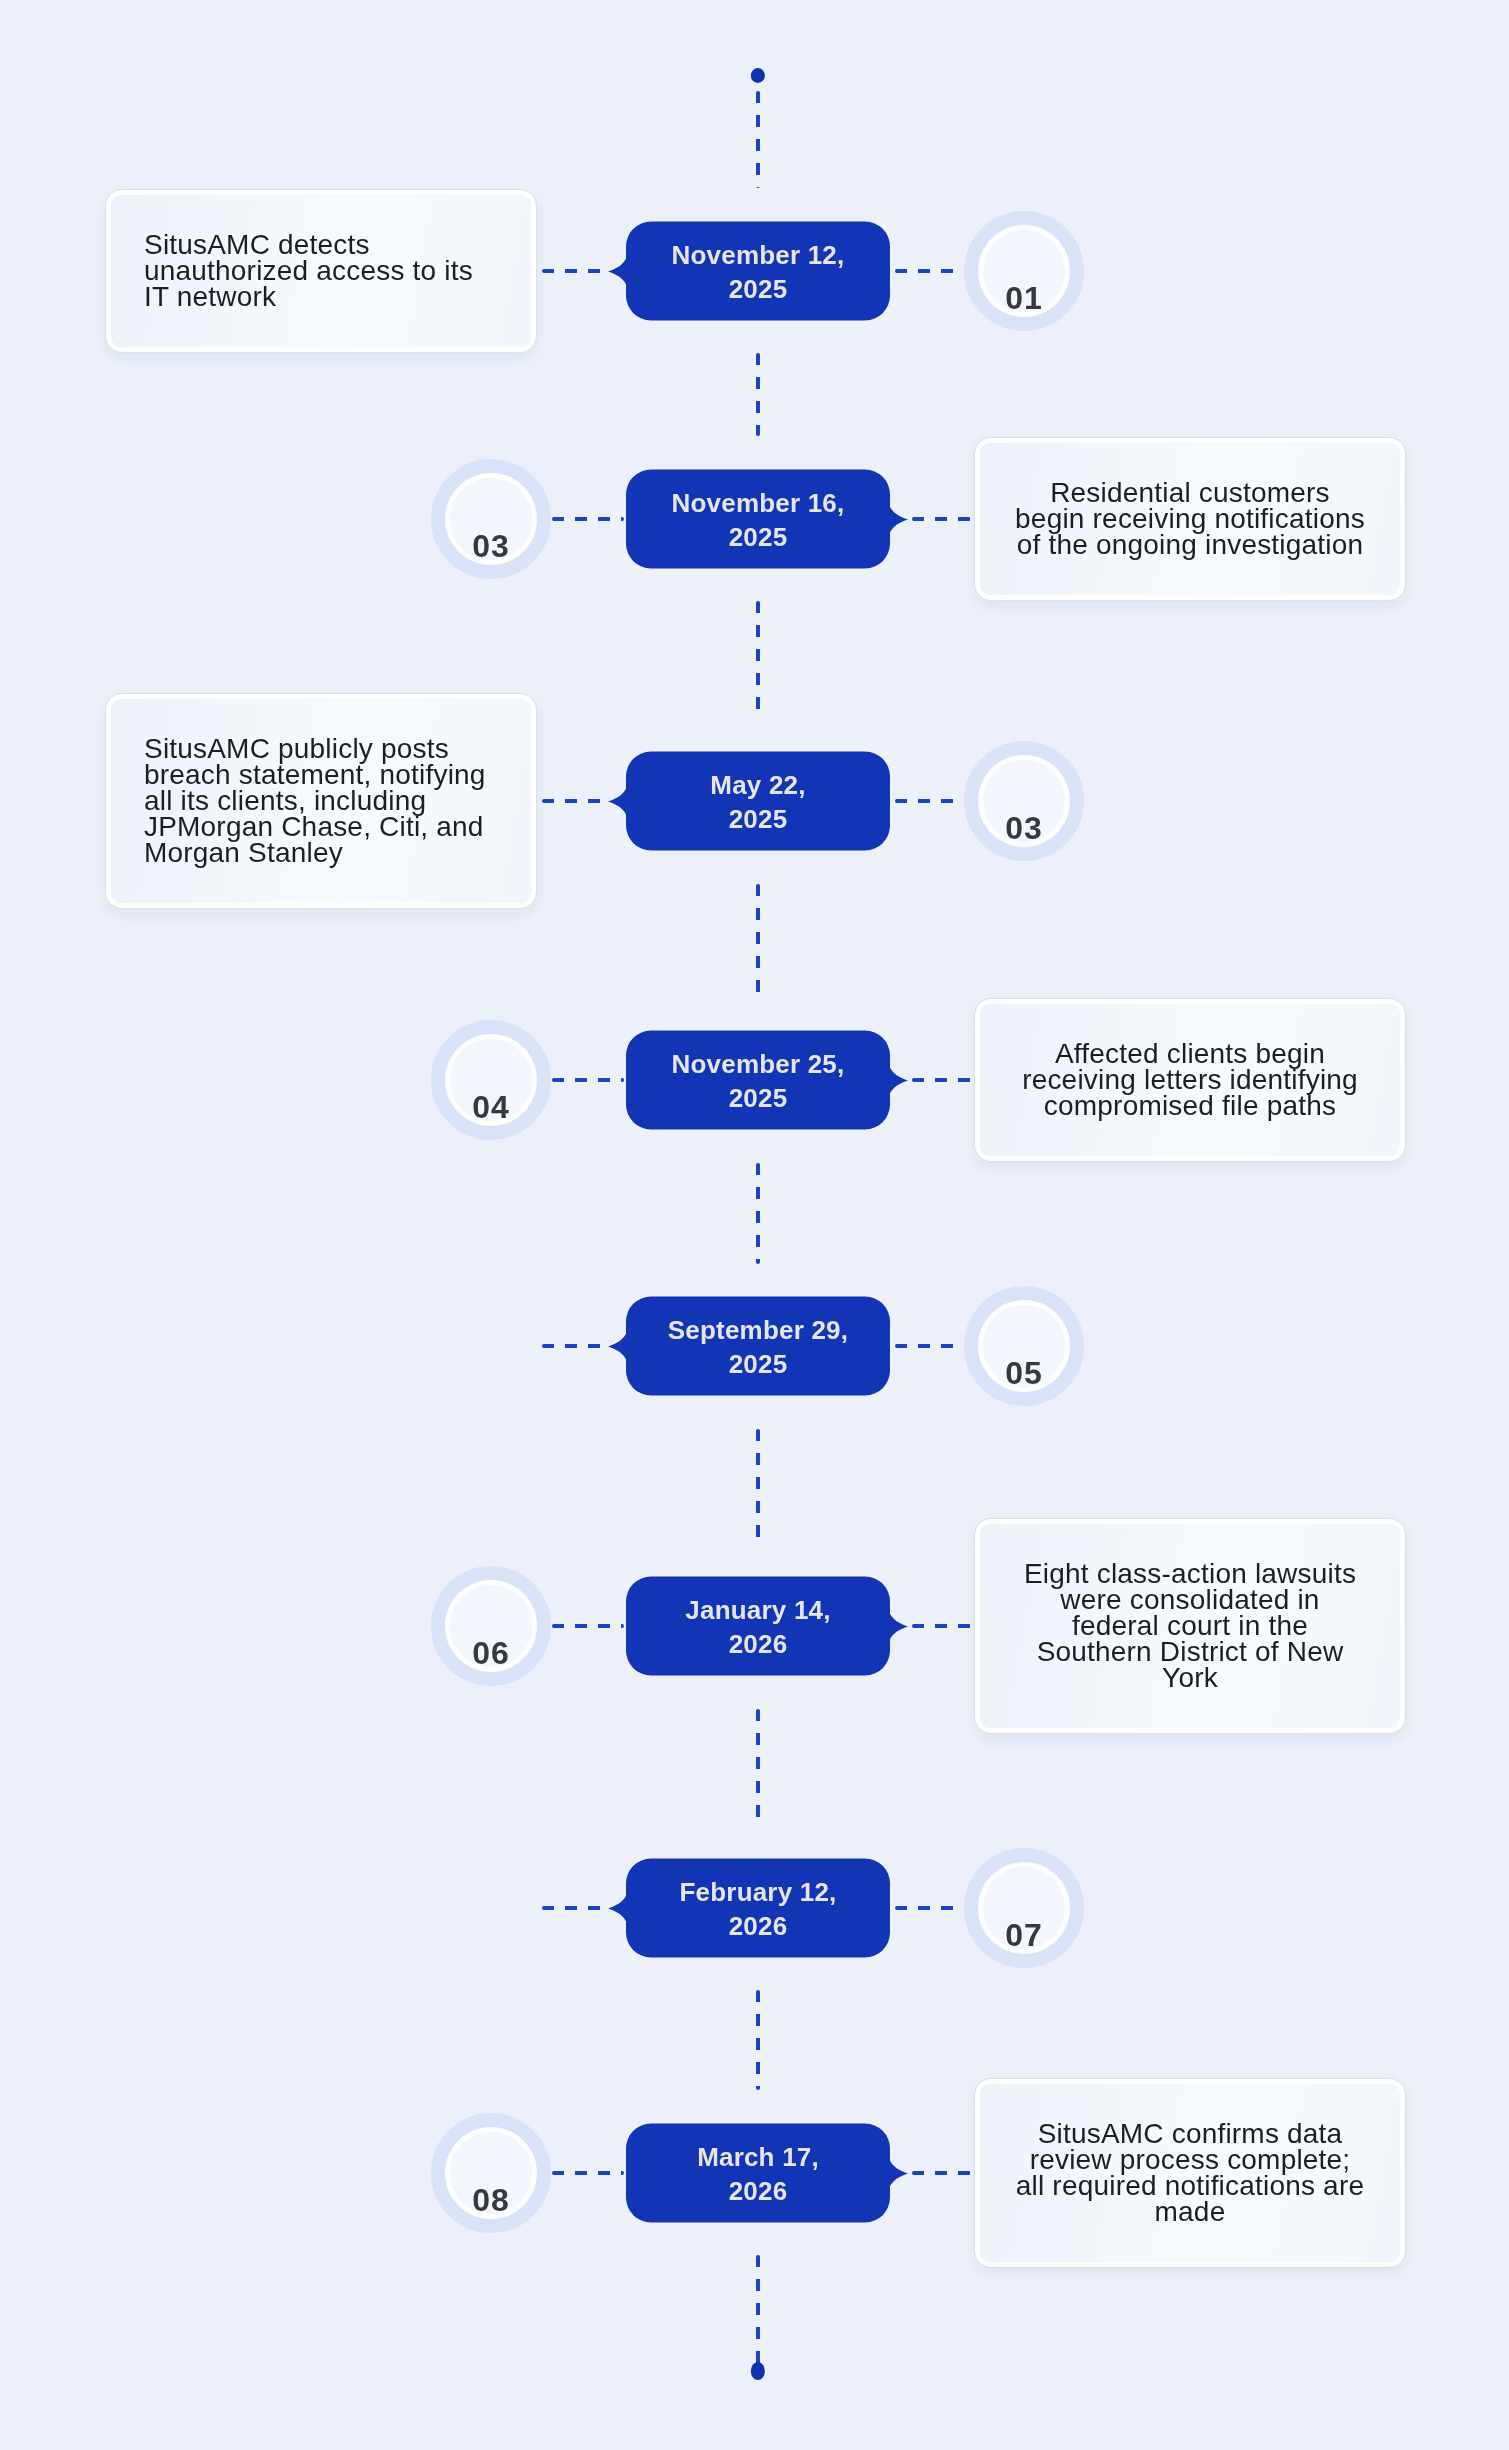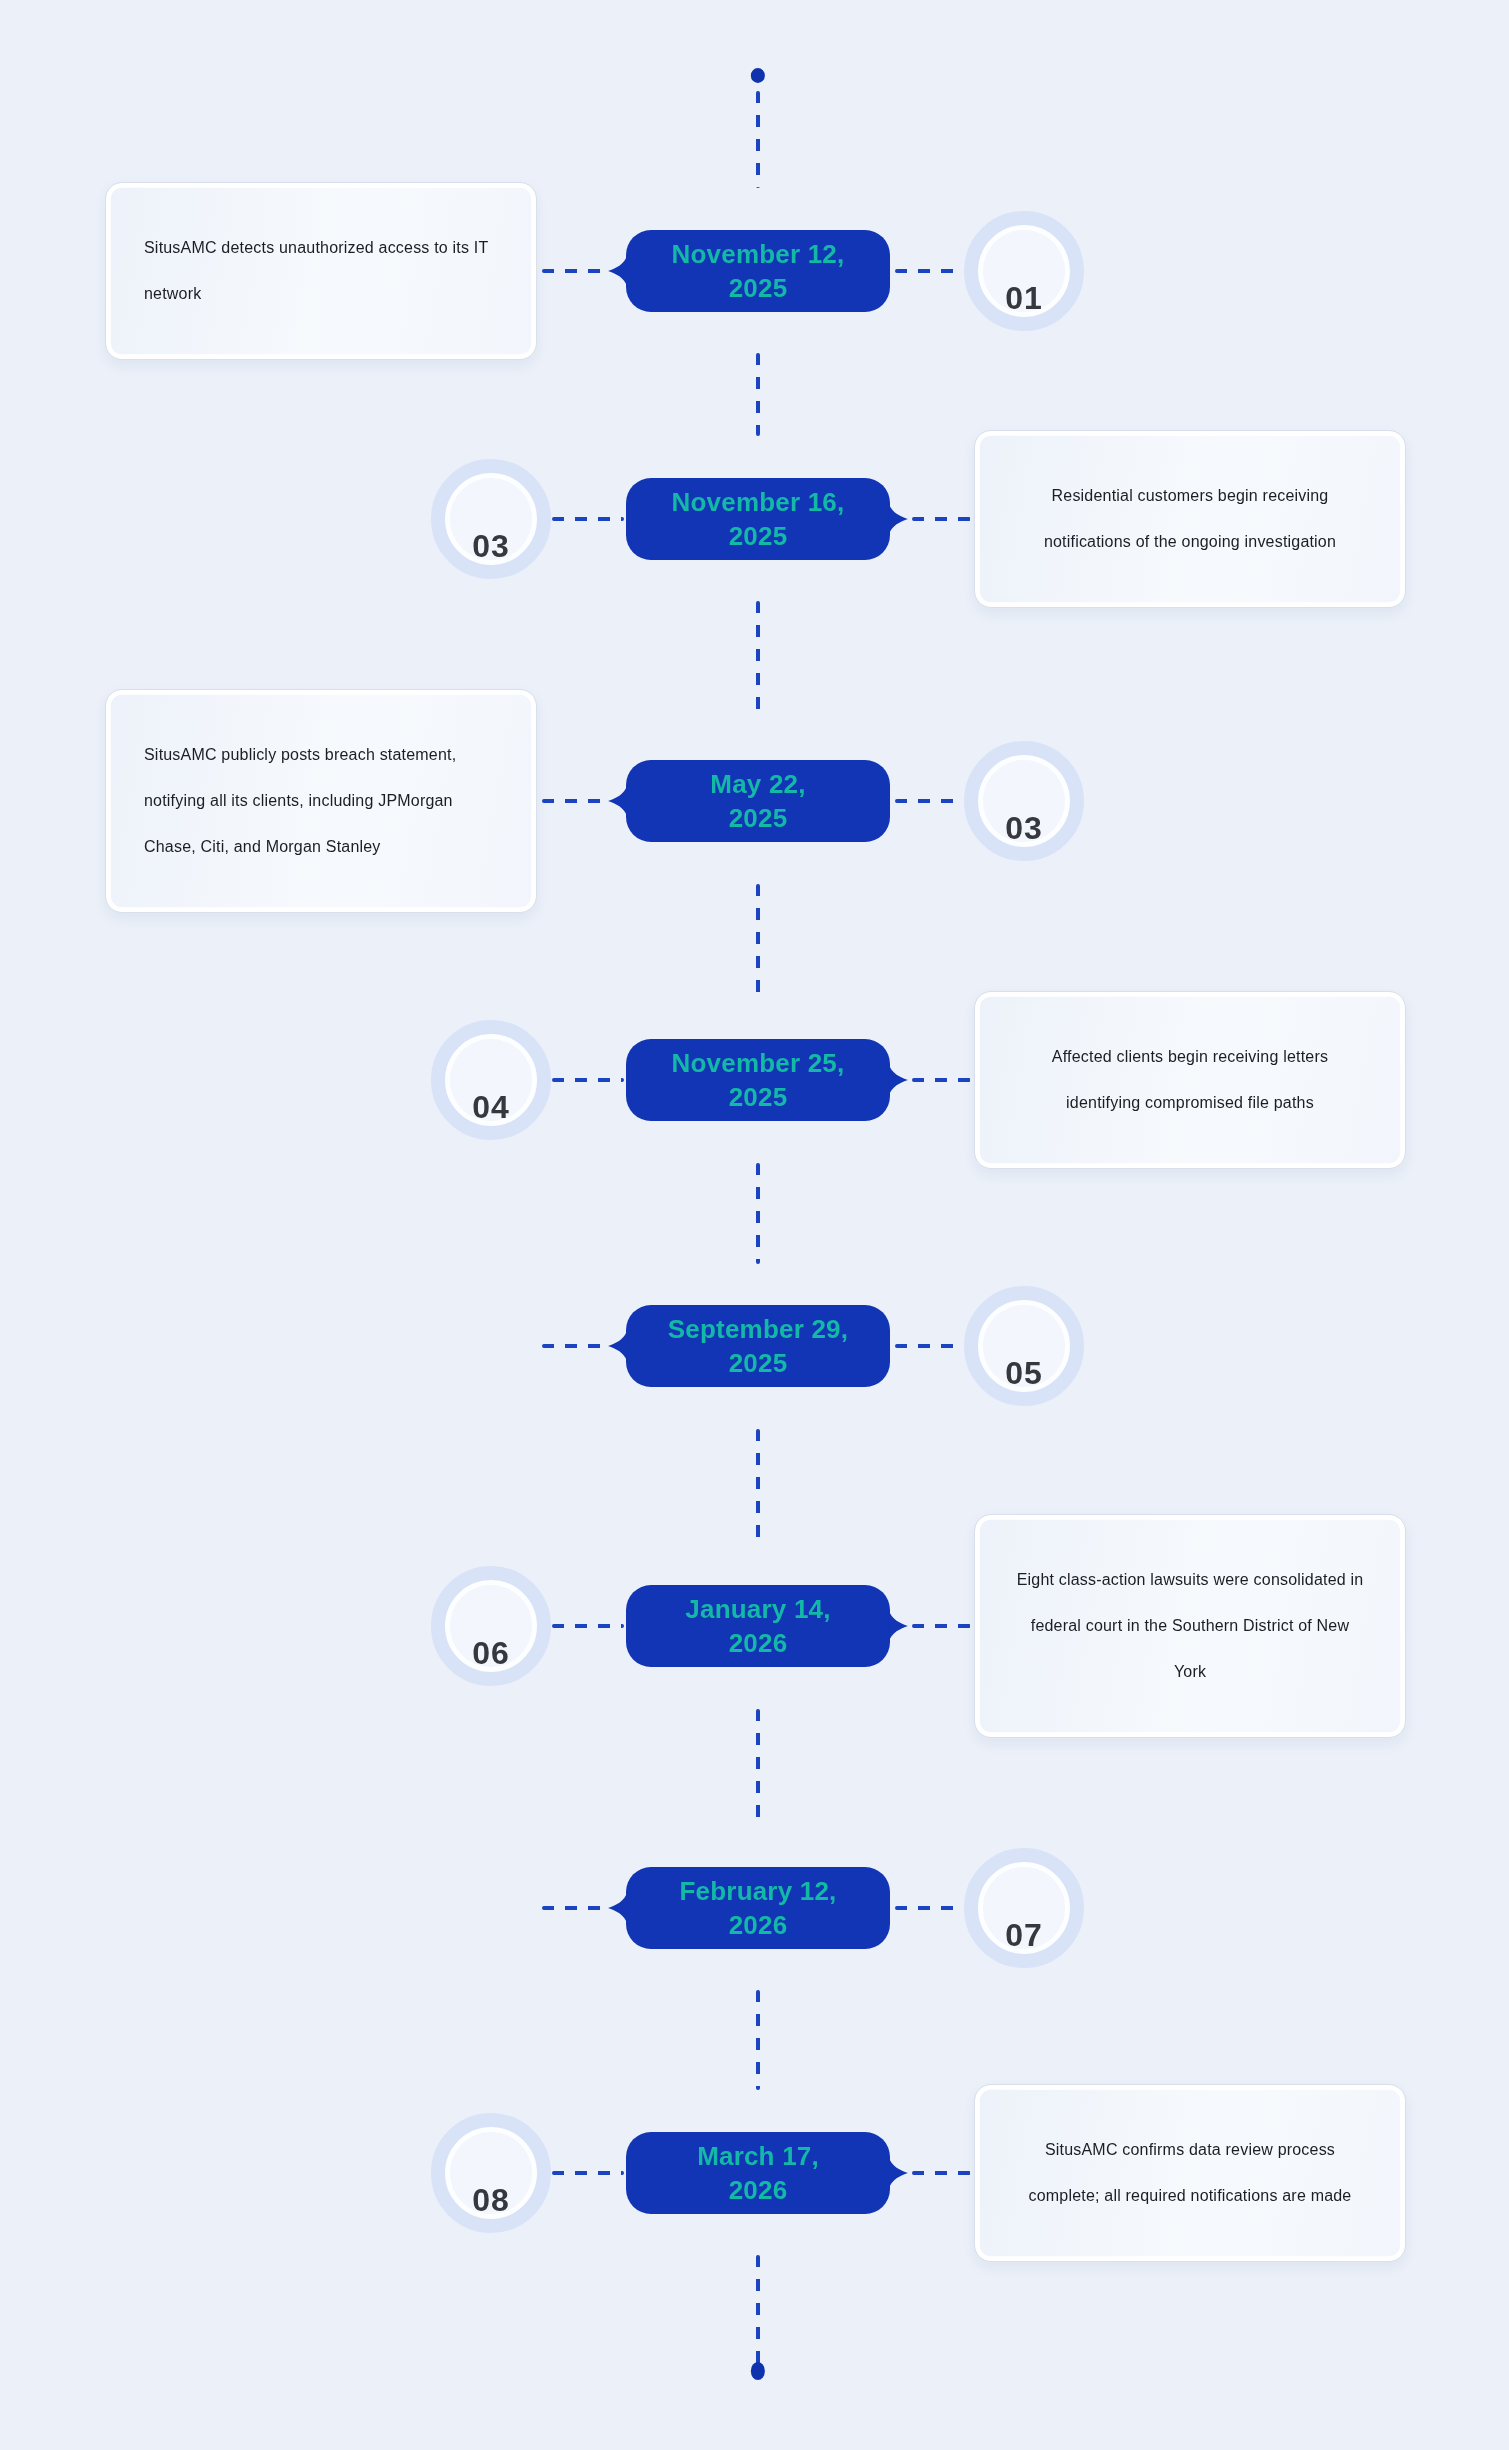--- a/index.html
+++ b/index.html
@@ -29,27 +29,27 @@
   
   .card{
     position:absolute;width:432px;top:var(--cy);transform:translateY(-50%);
     background:linear-gradient(100deg,#edf2fa 0%,#f7fafd 55%,#f2f6fc 100%);
     border:1px solid #d9dfeb;border-radius:17px;box-sizing:border-box;
     box-shadow:inset 0 0 0 4.8px #ffffff,0 5.7px 13.3px rgba(40,60,110,0.06);
     padding:42px 38px;display:flex;align-items:center;
   }
   .row.left  .card{left:105px;}
   .row.right .card{left:974px;text-align:center;}
-  .card p{margin:0;font-size:16px;line-height:46px;color:#1b1e24;letter-spacing:0.2px;}
+  .card p{margin:0;font-size:28px;line-height:26px;color:#1b1e24;letter-spacing:0.2px;}
   
   .pill{
     position:absolute;left:758px;top:var(--cy);transform:translate(-50%,-50%);
-    width:264px;height:82px;background:#1135b5;border-radius:25px;
+    width:264px;height:99px;background:#1135b5;border-radius:25px;
     display:flex;flex-direction:column;align-items:center;justify-content:center;
-    text-align:center;color:#14b8a6;font-size:26px;font-weight:700;line-height:34px;
+    text-align:center;color:#e5e5e5;font-size:26px;font-weight:700;line-height:34px;
     letter-spacing:0.2px;
   }
   .pill .tail{position:absolute;top:50%;width:20px;height:34px;}
   .row.left  .pill .tail{left:-18px;transform:translateY(-50%) scaleX(-1);}
   .row.right .pill .tail{right:-18px;transform:translateY(-50%);}
   
   .circle{
     position:absolute;top:var(--cy);transform:translate(-50%,-50%);
     width:120px;height:120px;border-radius:50%;box-sizing:border-box;
     background:#f3f7fd;border:14.3px solid #d9e3f8;

